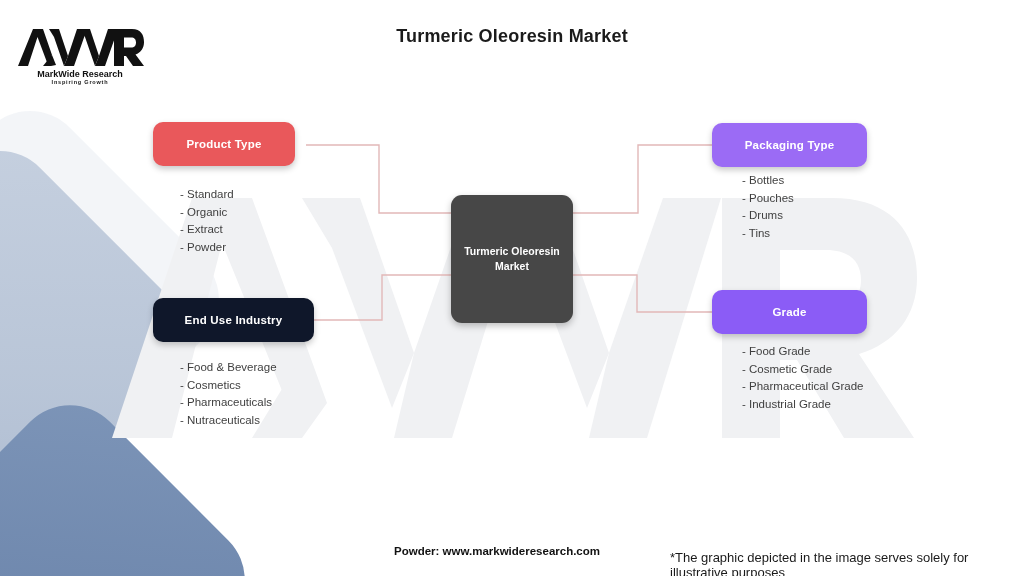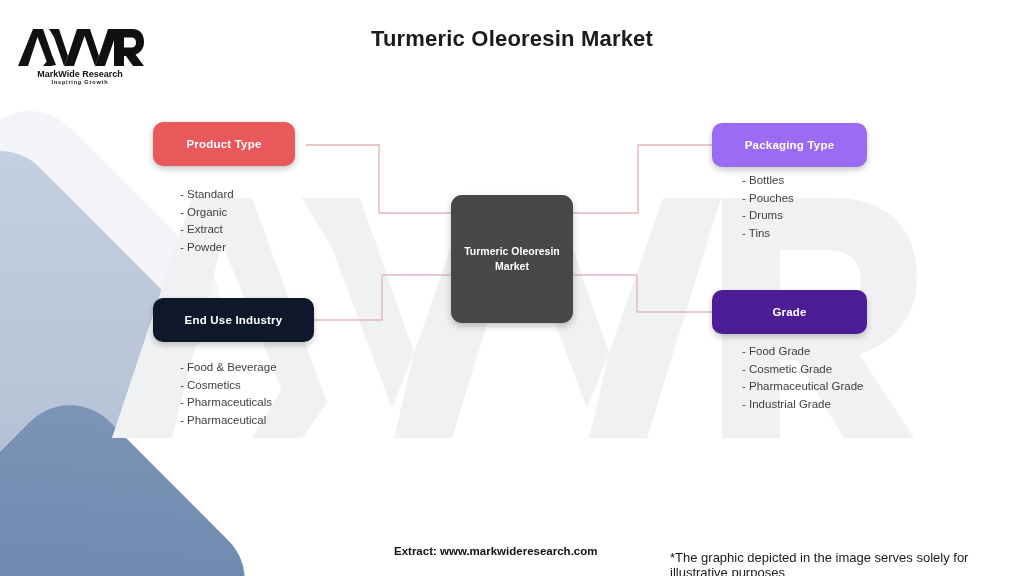--- a/index.html
+++ b/index.html
@@ -32,21 +32,21 @@
     position:absolute;left:50%;top:318px;transform:translate(-50%,-50%);
     width:820px;height:260px;opacity:1;pointer-events:none;
   }
 
   
   .logo{position:absolute;left:16px;top:22px;width:128px;height:64px;}
 
   
   .title{
     position:absolute;left:0;top:26px;width:1024px;text-align:center;
-    font-size:22px;font-weight:bold;color:#1b1b1b;letter-spacing:.2px;
+    font-size:18px;font-weight:bold;color:#1b1b1b;letter-spacing:.2px;
   }
 
   
   .connectors{position:absolute;left:0;top:0;width:1024px;height:576px;}
 
   
   .center-node{
     position:absolute;left:451px;top:195px;width:122px;height:128px;
     background:#474747;border-radius:11px;
     box-shadow:0 3px 7px rgba(0,0,0,.25);
@@ -58,21 +58,21 @@
   
   .pill{
     position:absolute;height:44px;border-radius:10px;
     display:flex;align-items:center;justify-content:center;
     color:#ffffff;font-size:11.5px;font-weight:bold;letter-spacing:.2px;
     box-shadow:0 3px 6px rgba(0,0,0,.22);
   }
   .pill-product{left:153px;top:122px;width:142px;background:#e9585b;}
   .pill-enduse {left:153px;top:298px;width:161px;background:#0f172a;}
   .pill-pack   {left:712px;top:123px;width:155px;background:#9b6bf5;}
-  .pill-grade  {left:712px;top:290px;width:155px;background:#4c1d95;}
+  .pill-grade  {left:712px;top:290px;width:155px;background:#8b5cf6;}
 
   
   .blist{position:absolute;font-size:11.5px;color:#3f3f3f;line-height:17.6px;}
   .blist div{white-space:nowrap;}
   .list-product{left:180px;top:186px;}
   .list-enduse {left:180px;top:359px;}
   .list-pack   {left:742px;top:172px;}
   .list-grade  {left:742px;top:343px;}
 
   
@@ -160,21 +160,21 @@
     <div>- Powder</div>
   </div>
 
   <div class="pill pill-enduse">
     <span>End Use Industry</span>
   </div>
   <div class="blist list-enduse">
     <div>- Food &amp; Beverage</div>
     <div>- Cosmetics</div>
     <div>- Pharmaceuticals</div>
-    <div>- Pharmaceutical</div>
+    <div>- Nutraceuticals</div>
   </div>
 
   <div class="pill pill-pack">
     <span>Packaging Type</span>
   </div>
   <div class="blist list-pack">
     <div>- Bottles</div>
     <div>- Pouches</div>
     <div>- Drums</div>
     <div>- Tins</div>
@@ -183,16 +183,16 @@
   <div class="pill pill-grade">
     <span>Grade</span>
   </div>
   <div class="blist list-grade">
     <div>- Food Grade</div>
     <div>- Cosmetic Grade</div>
     <div>- Pharmaceutical Grade</div>
     <div>- Industrial Grade</div>
   </div>
 
-  <div class="src">Extract: www.markwideresearch.com</div>
+  <div class="src">Powder: www.markwideresearch.com</div>
   <div class="disclaimer">*The graphic depicted in the image serves solely for illustrative purposes</div>
 
 </div>
 
 </body></html>

